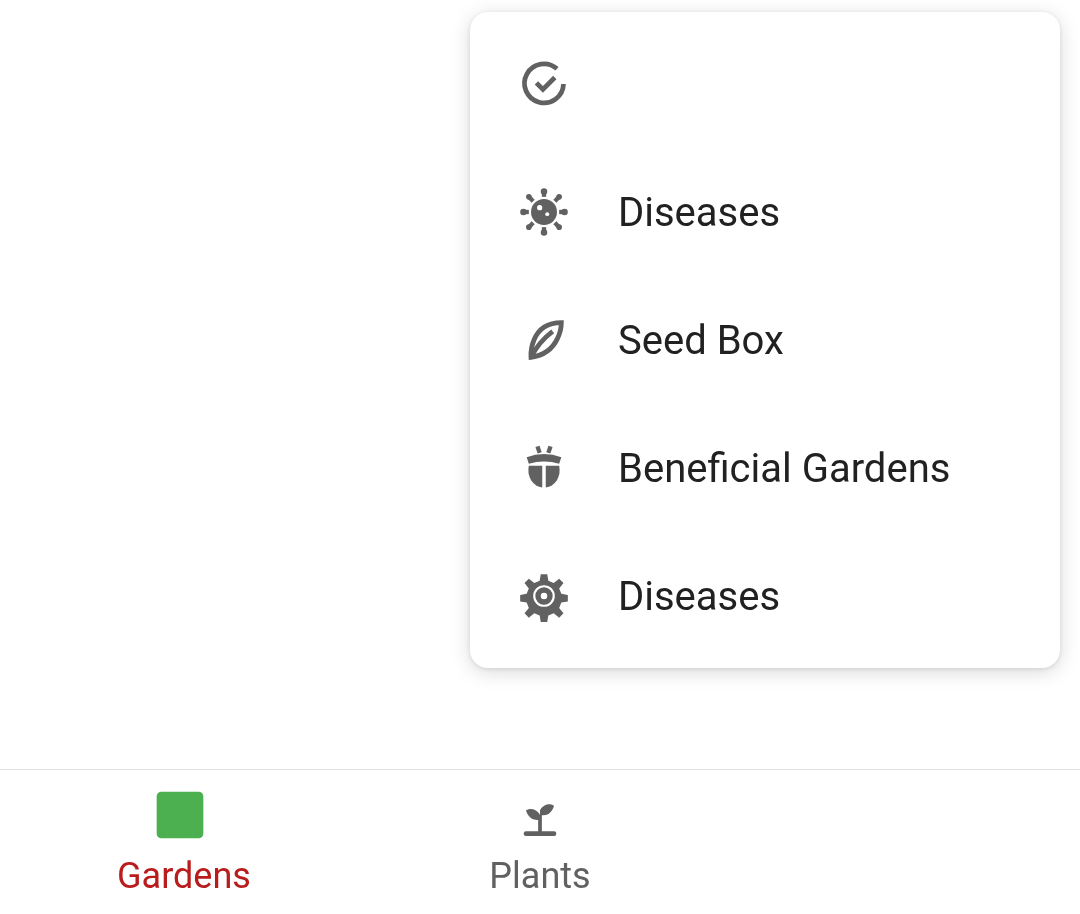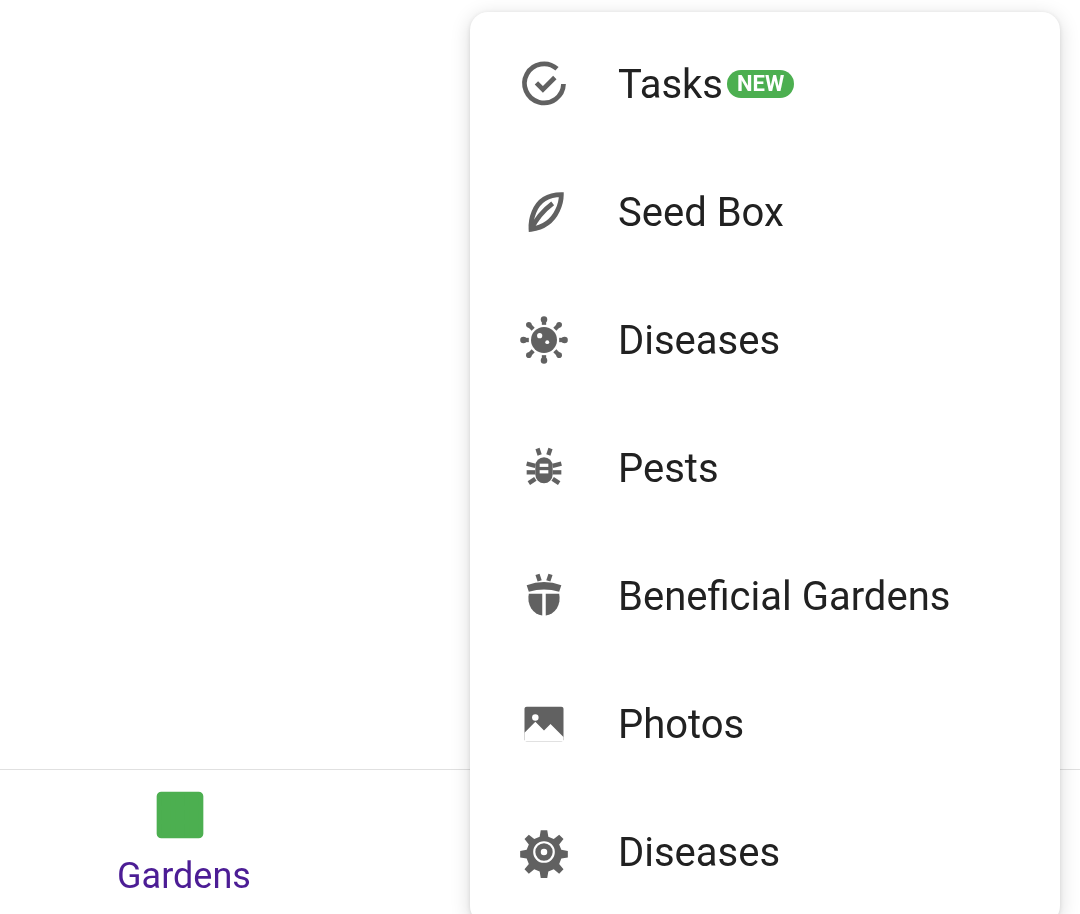--- a/index.html
+++ b/index.html
@@ -39,21 +39,21 @@
     }
     .nav-item.active svg {
       stroke: #4CAF50;
       fill: #4CAF50;
     }
     .nav-label {
       font-size: 36px;
       color: #616161;
     }
     .nav-item.active .nav-label {
-      color: #4c1d95;
+      color: #b91c1c;
       margin-left: 8px;
     }
     .popup-menu {
       position: absolute;
       top: 12px;
       right: 20px;
       width: 590px;
       background: #ffffff;
       border-radius: 18px;
       box-shadow: 0 4px 20px rgba(0,0,0,0.15), 0 1px 4px rgba(0,0,0,0.1);
@@ -125,33 +125,20 @@
 </div>
 
 <div class="popup-menu">
   <div class="menu-item">
     <span class="menu-icon">
       <svg width="52" height="52" viewBox="0 0 24 24" fill="none" stroke="#616161" stroke-width="2.2">
         <path d="M21 12 A9 9 0 1 1 18 5"></path>
         <path d="M8.5 11.5 L11.5 14.5 L17 9"></path>
       </svg>
     </span>
-    <span class="menu-label">
-      <span>Tasks</span>
-        <span class="badge">NEW</span>
-    </span>
-  </div>
-  <div class="menu-item">
-    <span class="menu-icon">
-      <svg width="52" height="52" viewBox="0 0 24 24" fill="none" stroke="#616161" stroke-width="2.2">
-        <path d="M6 20 C6 20 5 4 20 4 C20 4 20 18 6 20 Z"></path>
-        <path d="M6 20 C8 16 12 11 16 8"></path>
-      </svg>
-    </span>
-    <span class="menu-label">Seed Box</span>
   </div>
   <div class="menu-item">
     <span class="menu-icon">
       <svg width="52" height="52" viewBox="0 0 24 24" fill="#616161">
         <circle cx="12" cy="12" r="6"></circle>
         <circle cx="10" cy="10" r="1.2" fill="#fff"></circle>
         <circle cx="13.5" cy="13" r="0.9" fill="#fff"></circle>
         <g stroke="#616161" stroke-width="2">
           <line x1="12" y1="2" x2="12" y2="5"></line>
           <line x1="12" y1="19" x2="12" y2="22"></line>
@@ -169,58 +156,40 @@
         <circle cx="5" cy="5" r="1.3"></circle>
         <circle cx="19" cy="19" r="1.3"></circle>
         <circle cx="5" cy="19" r="1.3"></circle>
         <circle cx="19" cy="5" r="1.3"></circle>
       </svg>
     </span>
     <span class="menu-label">Diseases</span>
   </div>
   <div class="menu-item">
     <span class="menu-icon">
-      <svg width="52" height="52" viewBox="0 0 24 24" fill="#616161">
-        <rect x="8" y="7" width="8" height="12" rx="4"></rect>
-        <path d="M10 6 L9 3 M14 6 L15 3" stroke="#616161" stroke-width="2" fill="none"></path>
-        <line x1="4" y1="10" x2="8" y2="11" stroke="#616161" stroke-width="2"></line>
-        <line x1="16" y1="11" x2="20" y2="10" stroke="#616161" stroke-width="2"></line>
-        <line x1="4" y1="14" x2="8" y2="14" stroke="#616161" stroke-width="2"></line>
-        <line x1="16" y1="14" x2="20" y2="14" stroke="#616161" stroke-width="2"></line>
-        <line x1="5" y1="19" x2="8" y2="17" stroke="#616161" stroke-width="2"></line>
-        <line x1="16" y1="17" x2="19" y2="19" stroke="#616161" stroke-width="2"></line>
-        <rect x="10" y="10" width="4" height="1.5" fill="#fff"></rect>
-        <rect x="10" y="13" width="4" height="1.5" fill="#fff"></rect>
+      <svg width="52" height="52" viewBox="0 0 24 24" fill="none" stroke="#616161" stroke-width="2.2">
+        <path d="M6 20 C6 20 5 4 20 4 C20 4 20 18 6 20 Z"></path>
+        <path d="M6 20 C8 16 12 11 16 8"></path>
       </svg>
     </span>
-    <span class="menu-label">Pests</span>
+    <span class="menu-label">Seed Box</span>
   </div>
   <div class="menu-item">
     <span class="menu-icon">
       <svg width="52" height="52" viewBox="0 0 24 24" fill="#616161">
         <path d="M9 2 L10 5 M15 2 L14 5" stroke="#616161" stroke-width="2" fill="none"></path>
         <path d="M4 7 Q12 4 20 7 L19 10 Q12 8 5 10 Z"></path>
         <path d="M5 11 A7 8 0 0 0 11.2 21 L11.2 11 Z"></path>
         <path d="M12.8 11 L12.8 21 A7 8 0 0 0 19 11 Z"></path>
       </svg>
     </span>
     <span class="menu-label">Beneficial Gardens</span>
   </div>
   <div class="menu-item">
     <span class="menu-icon">
       <svg width="52" height="52" viewBox="0 0 24 24" fill="#616161">
-        <rect x="3" y="4" width="18" height="16" rx="1"></rect>
-        <path d="M3 16 L8 11 L12 15 L15 12 L21 18 L21 20 L3 20 Z" fill="#fff"></path>
-        <circle cx="8" cy="9" r="1.5" fill="#fff"></circle>
-      </svg>
-    </span>
-    <span class="menu-label">Photos</span>
-  </div>
-  <div class="menu-item">
-    <span class="menu-icon">
-      <svg width="52" height="52" viewBox="0 0 24 24" fill="#616161">
         <path d="M12 8 A4 4 0 1 0 12 16 A4 4 0 1 0 12 8 M12 10.5 A1.5 1.5 0 1 1 12 13.5 A1.5 1.5 0 1 1 12 10.5" fill-rule="evenodd"></path>
         <path d="M10.5 2 L13.5 2 L14 5 L16.5 6 L19 4 L21 6 L19 8.5 L20 11 L23 11.5 L23 14.5 L20 15 L19 17.5 L21 20 L19 22 L16.5 20 L14 21 L13.5 24 L10.5 24 L10 21 L7.5 20 L5 22 L3 20 L5 17.5 L4 15 L1 14.5 L1 11.5 L4 11 L5 8.5 L3 6 L5 4 L7.5 6 L10 5 Z M12 7 A5 5 0 1 0 12 17 A5 5 0 1 0 12 7" fill-rule="evenodd"></path>
       </svg>
     </span>
     <span class="menu-label">Diseases</span>
   </div>
 </div>
 
 </body></html>

